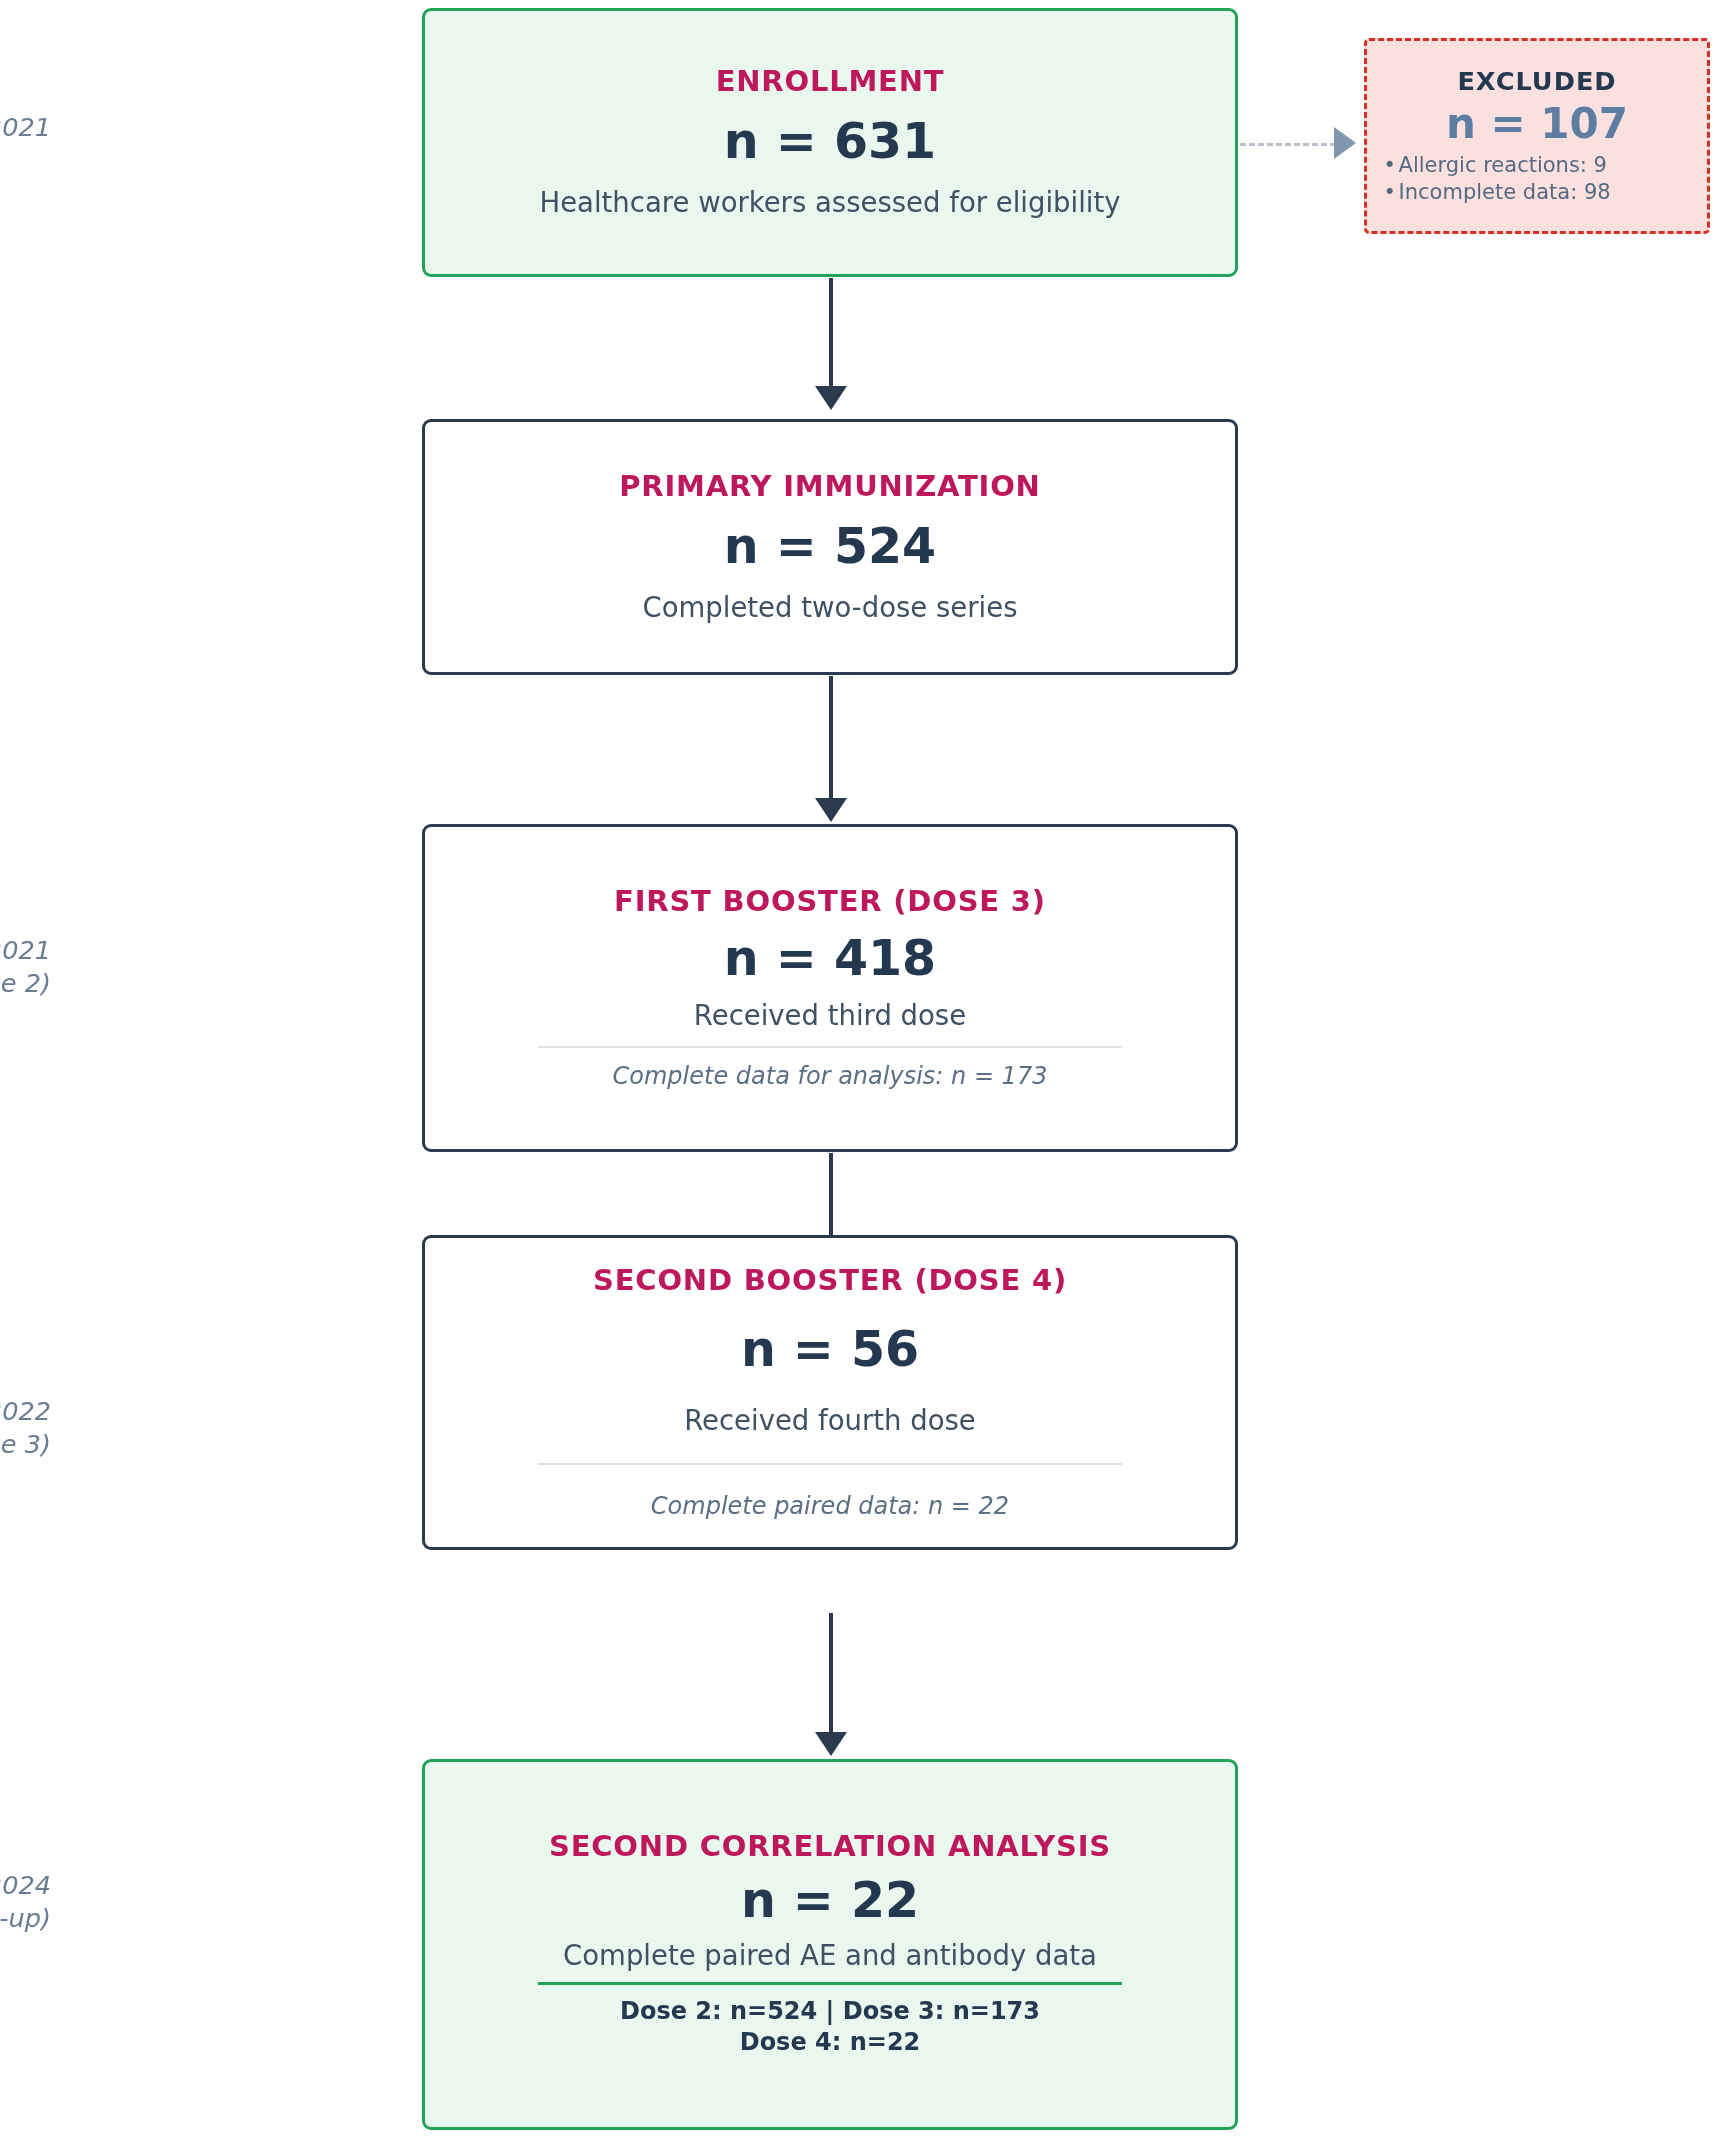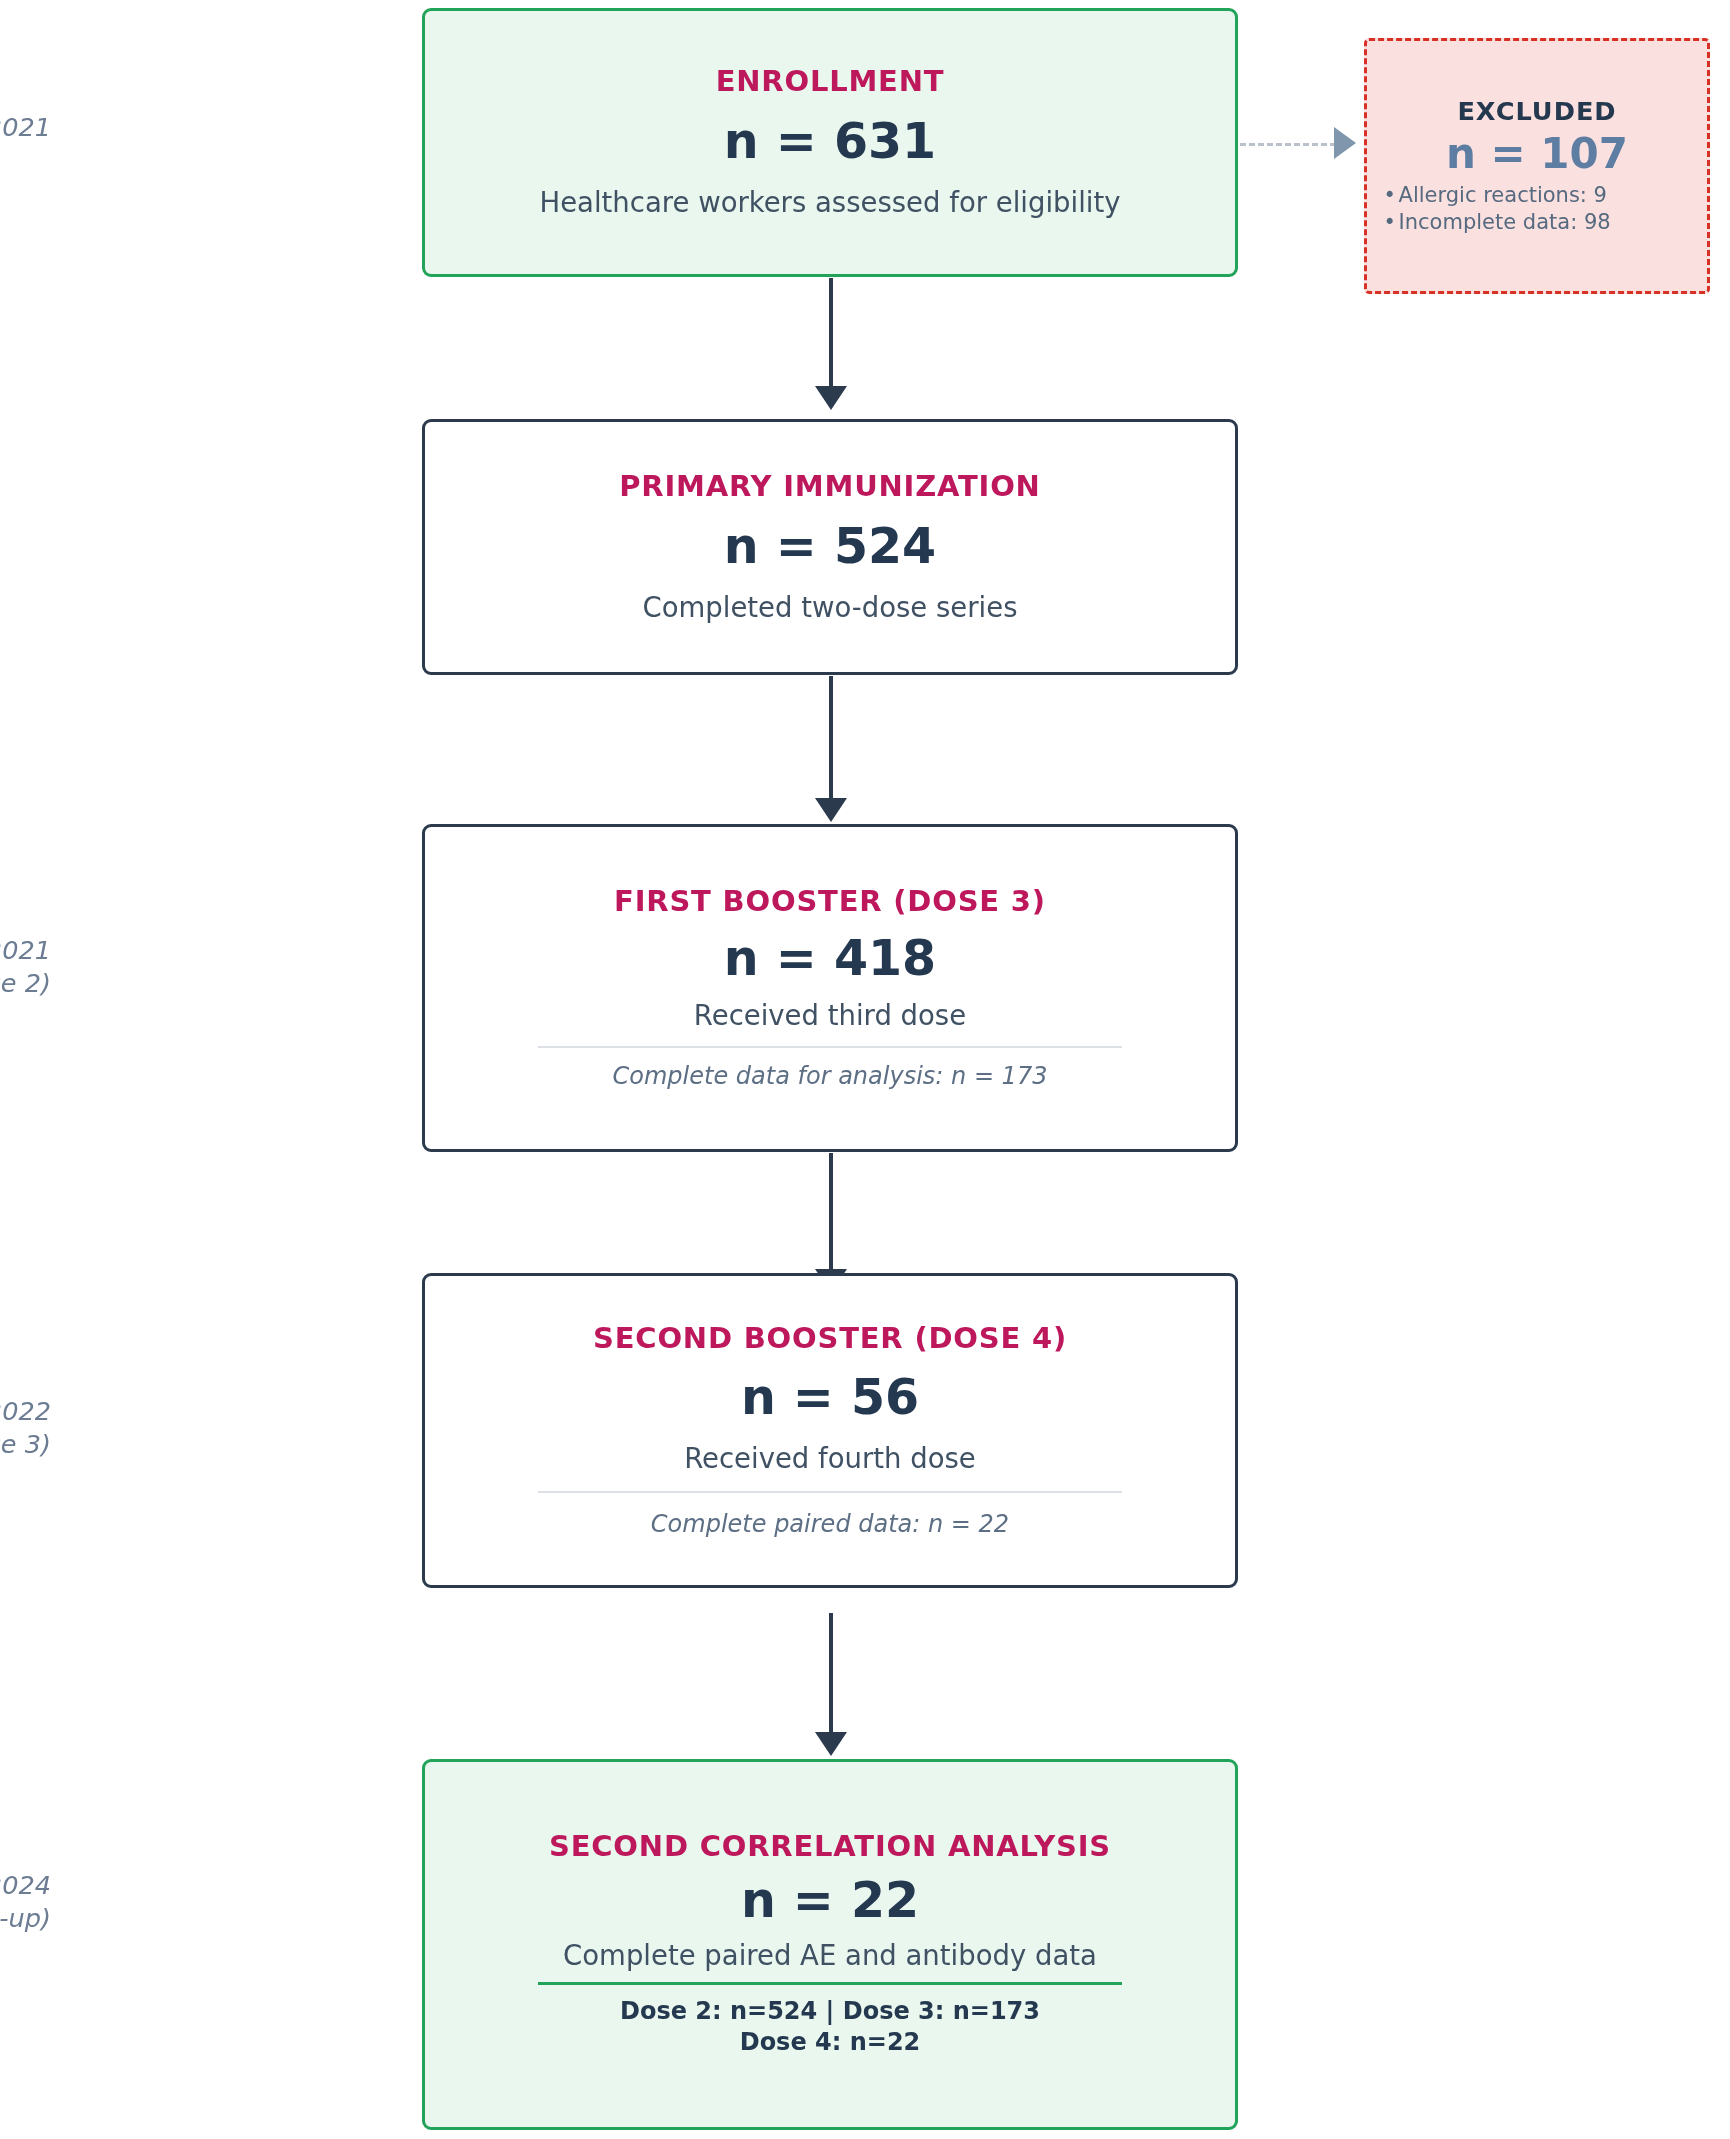--- a/index.html
+++ b/index.html
@@ -84,21 +84,21 @@
     <span class="l1">January 2024</span>
     <span class="l2">(End of follow-up)</span>
   </div>
 
   <div class="node green" style="top:7.7px;height:269px;gap:16.6px;">
     <div class="title">ENROLLMENT</div>
     <div class="count">n = 631</div>
     <div class="desc">Healthcare workers assessed for eligibility</div>
   </div>
 
-  <div class="excluded" style="top:38px;left:1364px;width:346px;height:256px;padding:7.7px 10.2px;gap:3.8px;">
+  <div class="excluded" style="top:38px;left:1364px;width:346px;height:196px;padding:7.7px 10.2px;gap:3.8px;">
     <div class="ex-title">EXCLUDED</div>
     <div class="ex-count">n = 107</div>
     <div class="ex-list">
       <div class="ex-item">Allergic reactions: 9</div>
       <div class="ex-item">Incomplete data: 98</div>
     </div>
   </div>
 
   <div class="h-dashed" style="top:143px;left:1240px;width:96px;"></div>
   <div class="h-head" style="top:127px;left:1334px;"></div>
@@ -125,21 +125,21 @@
     <div class="desc">Received third dose</div>
     <div class="divider"></div>
     <div class="note">Complete data for analysis: n = 173</div>
   </div>
 
   <div class="v-arrow" style="top:1153px;height:142px;">
     <div class="shaft" style="height:118px;"></div>
     <div class="head" style="top:116px;"></div>
   </div>
 
-  <div class="node plain" style="top:1273px;height:315px;gap:16px;">
+  <div class="node plain" style="top:1235px;height:315px;gap:26px;">
     <div class="title">SECOND BOOSTER (DOSE 4)</div>
     <div class="count">n = 56</div>
     <div class="desc">Received fourth dose</div>
     <div class="divider"></div>
     <div class="note">Complete paired data: n = 22</div>
   </div>
 
   <div class="v-arrow" style="top:1613px;height:145px;">
     <div class="shaft" style="height:120px;"></div>
     <div class="head" style="top:119px;"></div>

